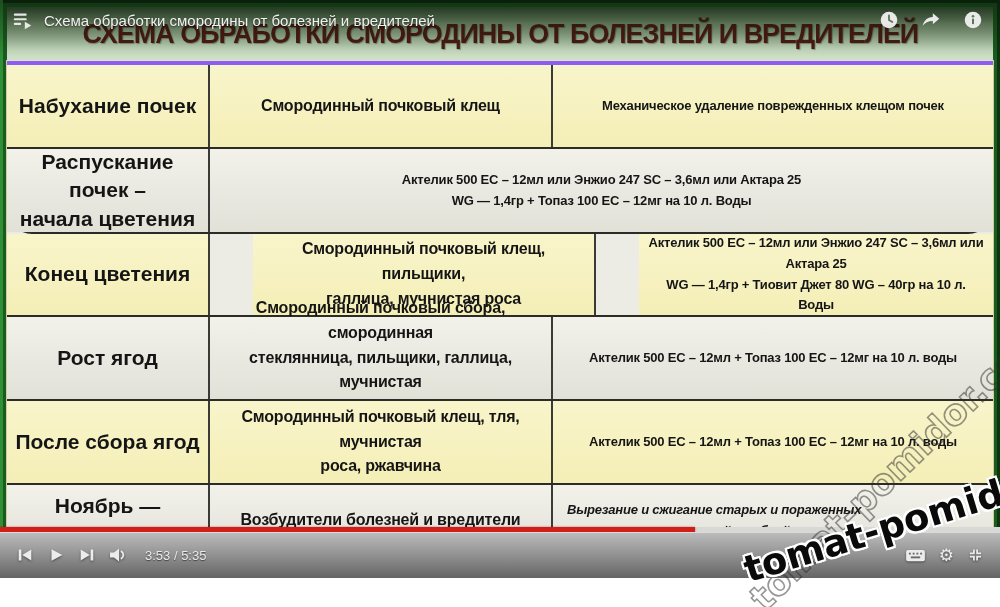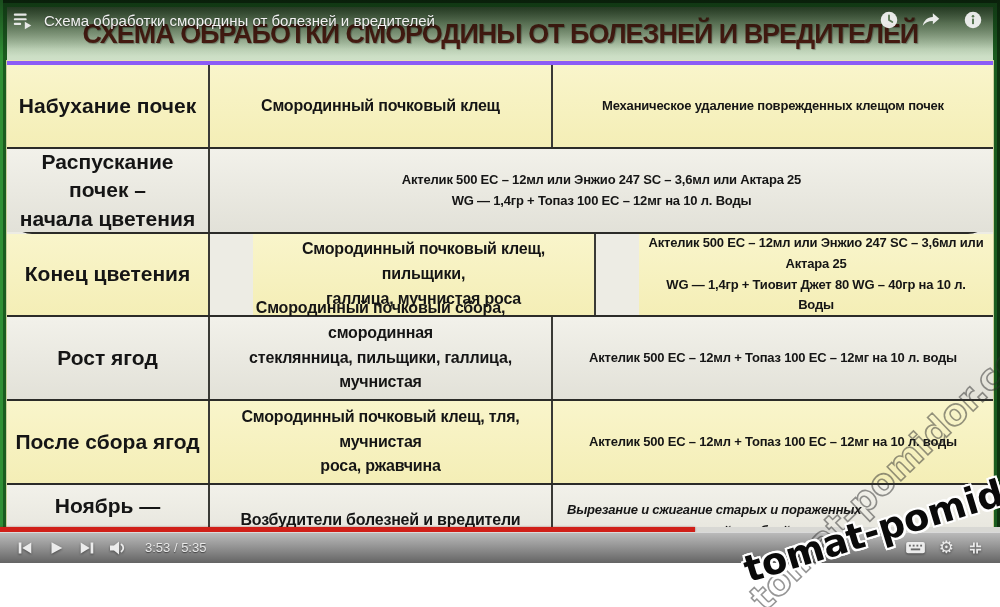--- a/index.html
+++ b/index.html
@@ -48,21 +48,21 @@
   }
   .topbar .inner{display:flex;align-items:center;width:100%;padding:9px 14px 0 12px;box-sizing:border-box;}
   .vtitle{color:#f1f1f1;font-size:15px;margin-left:10px;text-shadow:0 1px 2px rgba(0,0,0,.6);
     flex:1;white-space:nowrap;overflow:hidden;}
   .topicons{display:flex;gap:20px;align-items:center;margin-right:2px;}
   .tico{width:22px;height:22px;opacity:.95;}
   
   .progress{position:absolute;left:0;top:527px;width:100%;height:5px;background:#d8d8d4;z-index:6;}
   .progress .played{height:100%;background:#d01f18;box-shadow:0 0 2px rgba(120,0,0,.6);}
   .controlbar{
-    position:absolute;left:0;top:532px;width:100%;height:31px;z-index:6;
+    position:absolute;left:0;top:532px;width:100%;height:46px;z-index:6;
     background:linear-gradient(180deg,#bdbdbd 0%,#969696 45%,#646464 100%);
     display:flex;align-items:center;justify-content:space-between;
     box-shadow:inset 0 1px 0 rgba(255,255,255,.45);
   }
   .cgroup{display:flex;align-items:center;gap:13px;}
   .cgroup.left{margin-left:16px;}
   .cgroup.right{margin-right:16px;}
   .cbtn{display:flex;align-items:center;justify-content:center;cursor:pointer;
     filter:drop-shadow(0 1px 1px rgba(0,0,0,.45));}
   .timetxt{color:#e9e9e9;font-size:13px;text-shadow:0 1px 1px rgba(0,0,0,.5);margin-left:4px;}

